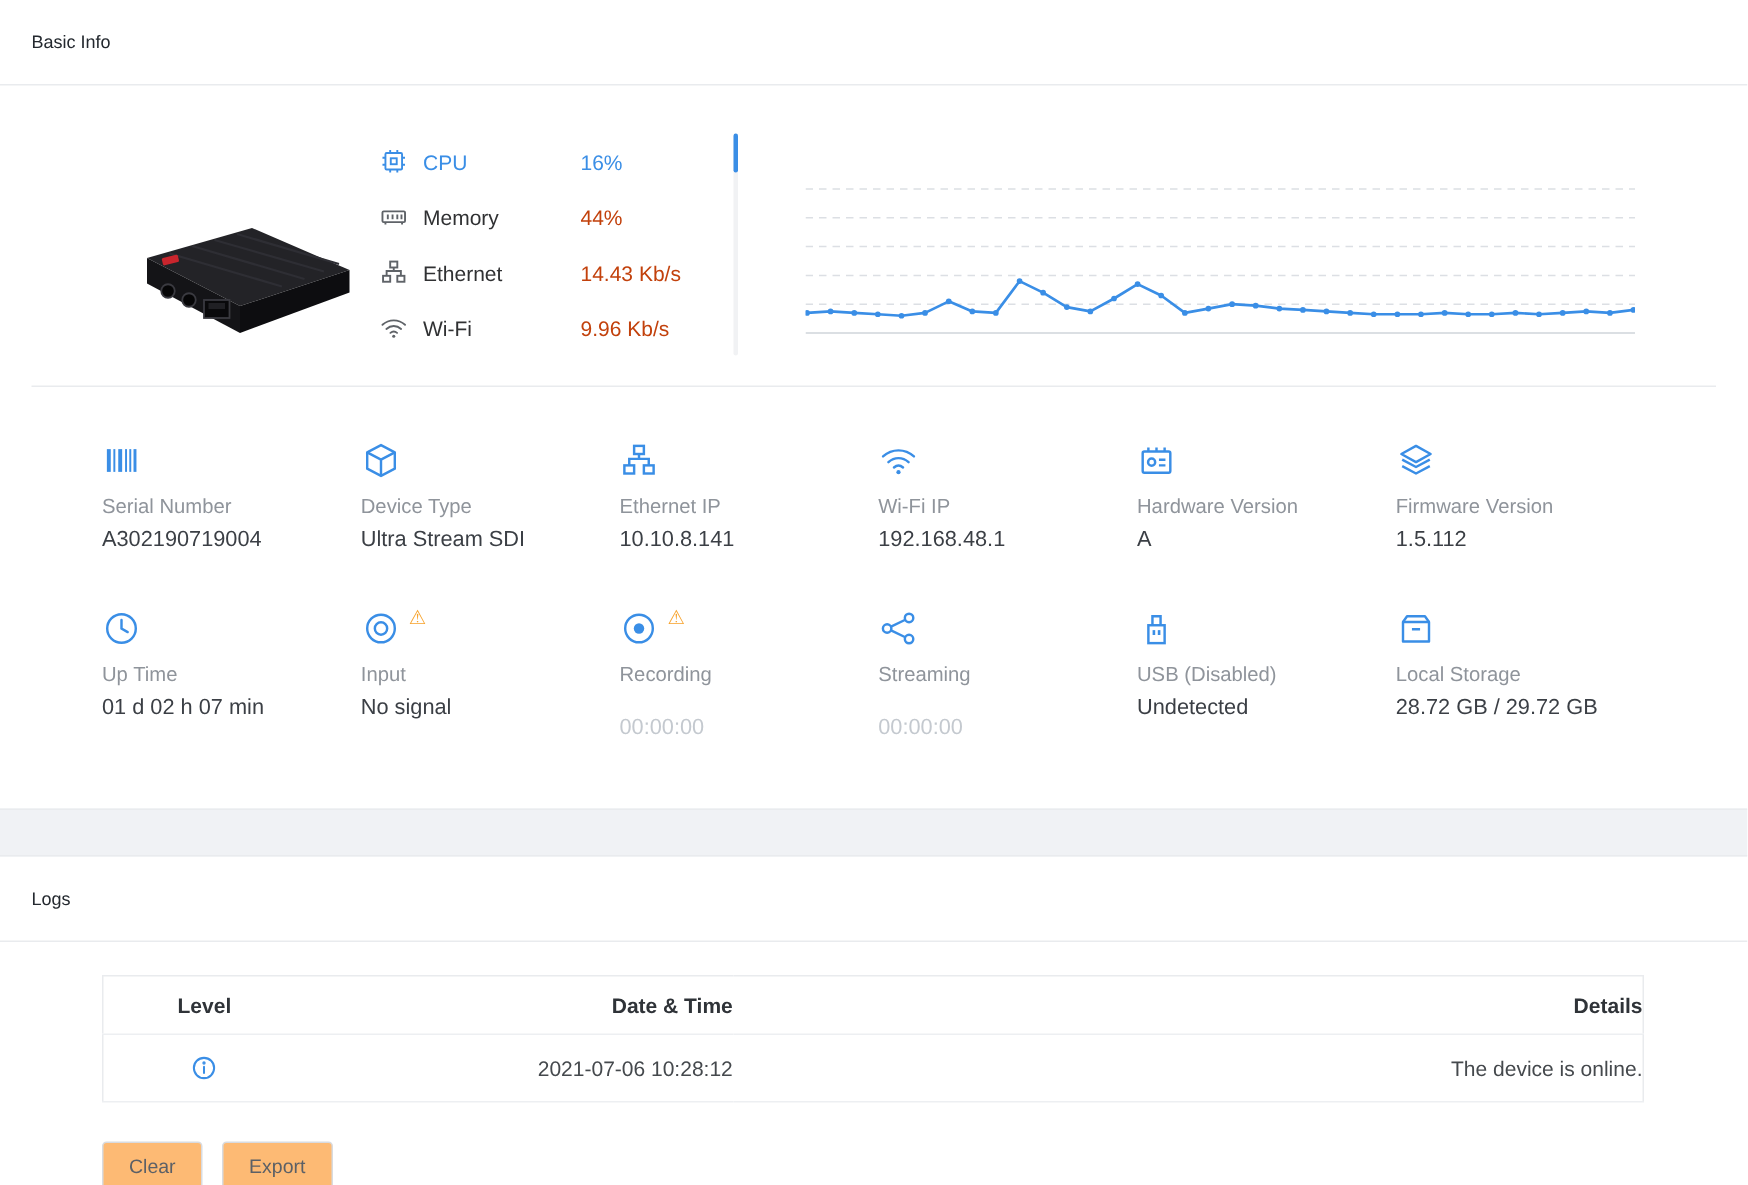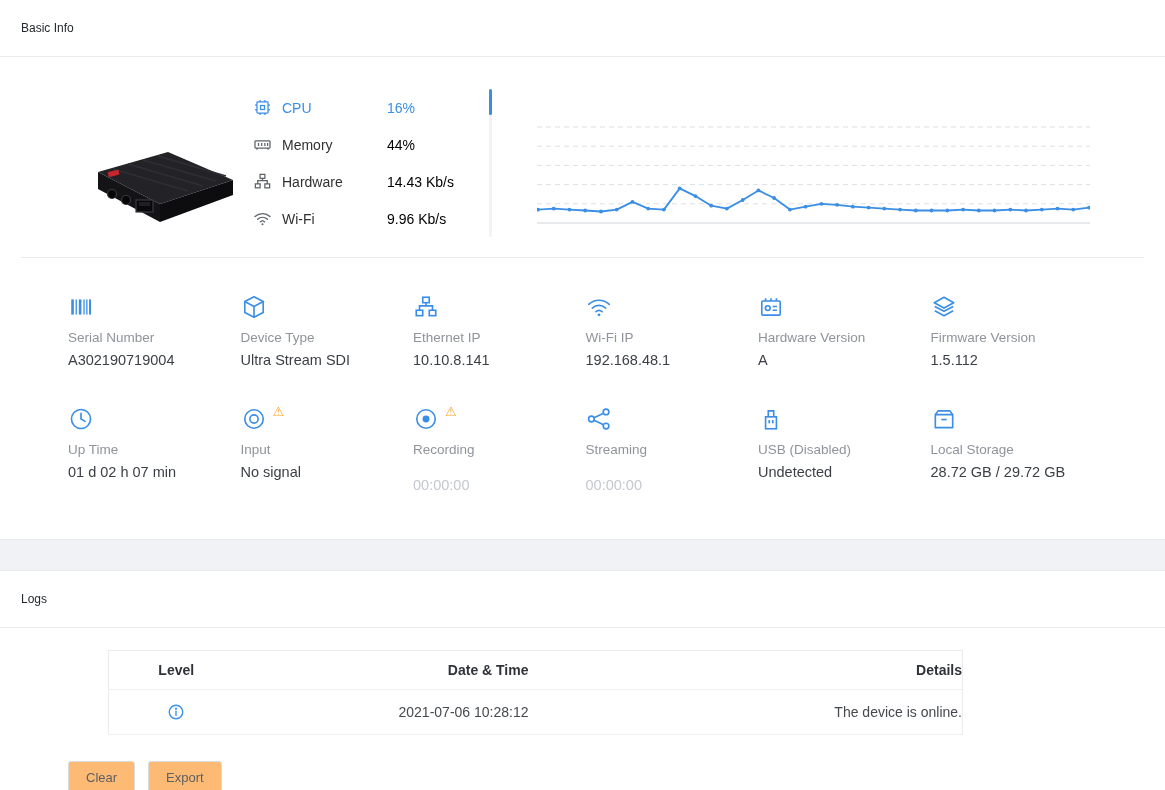--- a/index.html
+++ b/index.html
@@ -15,41 +15,41 @@
     padding:0 21px; border-bottom:1px solid #e9ebee;
     font-size:12px; font-weight:500; color:#24292f;
   }
   
   .overview { display:flex; align-items:flex-end; padding:32px 70px 0 68px; }
   .device-img { width:170px; flex:0 0 170px; margin-top:20px; }
   .stats { width:225px; flex:0 0 225px; margin-left:14px; }
   .stat-row { display:flex; align-items:center; height:37px; gap:10px; cursor:pointer; }
   .sicon { width:20px; height:20px; display:inline-flex; align-items:center; justify-content:center; color:#5f6368; }
   .stat-label { width:95px; font-size:14px; color:#303133; }
-  .stat-value { font-size:14px; color:#000000; }
+  .stat-value { font-size:14px; color:#c2410c; }
   .stat-row.active .sicon, .stat-row.active .stat-label, .stat-row.active .stat-value { color:#3a8ee6; }
   .stat-scroll { width:3px; height:148px; margin-left:12px; background:#f1f2f4; border-radius:2px; position:relative; }
   .stat-scroll-thumb { position:absolute; left:0; top:0; width:3px; height:26px; background:#3a8ee6; border-radius:2px; }
   .chart { margin-left:45px; margin-top:6px; flex:1; }
   
   .divider { border-top:1px solid #e9ebee; margin:20px 21px 0 21px; }
   .field-grid {
     display:grid; grid-template-columns:repeat(6,1fr);
     padding:36px 70px 46px 68px; row-gap:38px; column-gap:8px;
   }
   .field-icon-row { display:flex; align-items:flex-start; gap:6px; height:30px; color:#3a8ee6; }
   .ficon { width:26px; height:26px; display:inline-flex; }
   .warn { font-size:13px; color:#f7a32d; line-height:14px; margin-top:-1px; }
   .field-label { font-size:13.5px; color:#8f949b; margin-top:6px; }
   .field-value { font-size:14.5px; color:#3b3f45; margin-top:7px; white-space:nowrap; }
   .field-value.muted { color:#c4c9cf;margin-top:20px; }
   
   .gap-strip { height:32px; background:#f0f2f5; border-top:1px solid #e9ebee; border-bottom:1px solid #e9ebee; }
   
-  .log-table { margin:22px 70px 0 108px; width:855px; border-collapse:collapse; border:1px solid #e9ebee; }
+  .log-table { margin:22px 70px 0 68px; width:1028px; border-collapse:collapse; border:1px solid #e9ebee; }
   .log-table th, .log-table td { border-bottom:1px solid #edeff2; text-align:right; }
   .log-table th { height:39px; font-size:14px; font-weight:600; color:#2f3338; }
   .log-table td { height:45px; font-size:14px; color:#45494d; }
   .col-level { width:135px; text-align:center !important; }
   .col-date  { width:285px; padding-left:50px; }
   .col-details { padding-left:16px; }
   .info-icon { display:inline-flex; width:18px; height:18px; color:#3a8ee6; vertical-align:middle; }
   .log-actions { display:flex; gap:13px; margin:26px 0 0 68px; }
   .log-actions button {
     height:32px; padding:0 17px; background:#fdba74;
@@ -104,21 +104,21 @@
       </div>
       <div class="stat-row">
         <span class="sicon">
           <svg class="ic" width="19" height="19" viewBox="0 0 24 24" fill="none" stroke="currentColor" stroke-width="1.6">
             <rect x="9" y="3" width="6" height="5"></rect>
               <rect x="3" y="15" width="6" height="5"></rect>
               <rect x="15" y="15" width="6" height="5"></rect>
             <path d="M12 8v3M6 15v-4h12v4"></path>
           </svg>
         </span>
-        <span class="stat-label">Hardware</span>
+        <span class="stat-label">Ethernet</span>
         <span class="stat-value">14.43 Kb/s</span>
       </div>
       <div class="stat-row">
         <span class="sicon">
           <svg class="ic" width="19" height="19" viewBox="0 0 24 24" fill="none" stroke="currentColor" stroke-width="1.6" stroke-linecap="round">
             <path d="M2.5 9.5c5.5-5 13.5-5 19 0"></path>
               <path d="M5.8 13c3.7-3.3 8.7-3.3 12.4 0"></path>
               <path d="M9.2 16.3c1.7-1.5 3.9-1.5 5.6 0"></path>
             <circle cx="12" cy="19.2" r="1.3" fill="currentColor" stroke="none"></circle>
           </svg>

